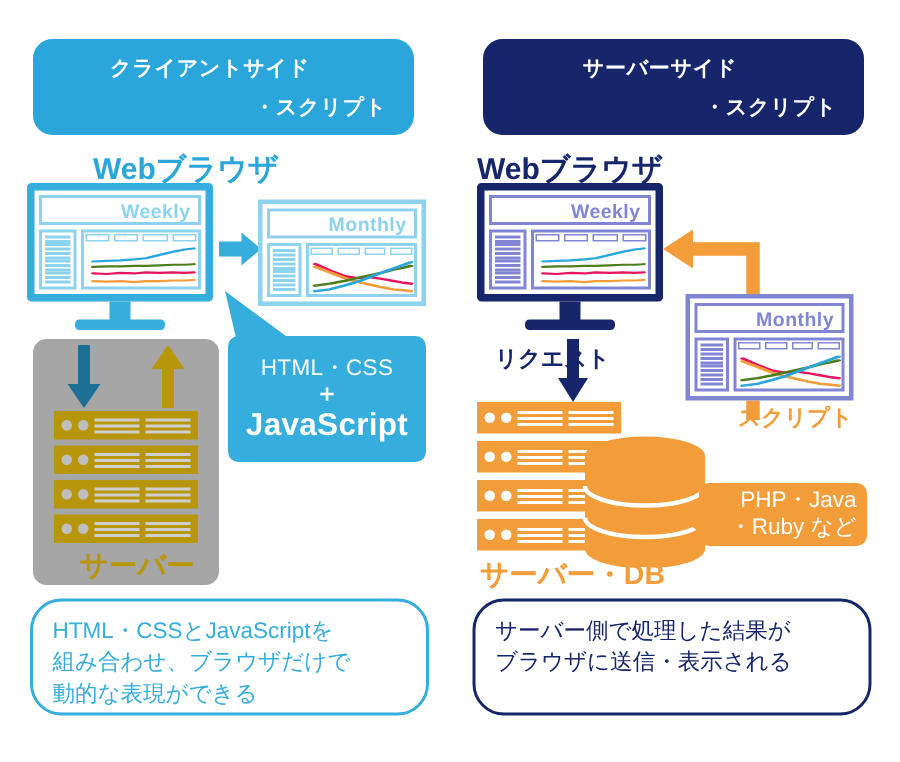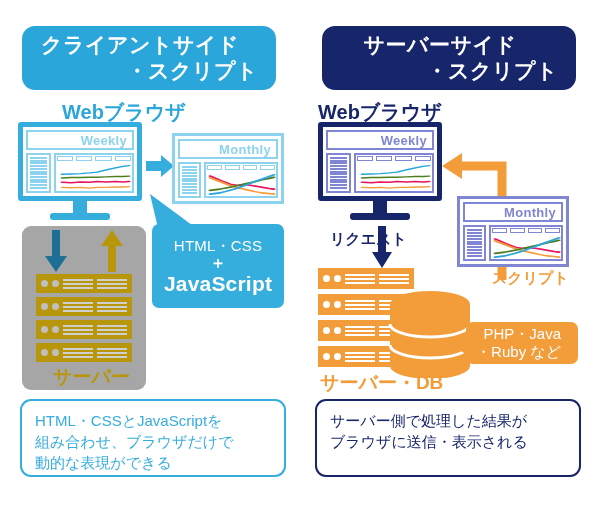--- a/index.html
+++ b/index.html
@@ -14,21 +14,21 @@
   #panel-server{left:300px;}
 
   
   .header-pill{
     position:absolute;left:22px;top:26px;width:254px;height:64px;
     border-radius:13px;box-sizing:border-box;
     display:flex;flex-direction:column;align-items:flex-end;justify-content:center;
     padding:0 18px 0 0;
   }
   .header-pill .l1,.header-pill .l2{
-    color:#fff;font-weight:bold;font-size:21px;line-height:26px;letter-spacing:.5px;
+    color:#fff;font-weight:bold;font-size:14px;line-height:26px;letter-spacing:.5px;
     white-space:nowrap;
   }
   .header-pill .l1{align-self:center;}
   #header-client{background:#2BA6DA;}
   #header-server{background:#17256B;}
   #header-server .l1{align-self:center;}
 
   
   .browser-label{
     position:absolute;font-size:20px;font-weight:bold;white-space:nowrap;
@@ -106,32 +106,32 @@
   
   .callout{position:absolute;box-sizing:border-box;border-radius:7px;color:#fff;}
   #callout-js{left:152px;top:224px;width:132px;height:84px;background:#35ADDD;
      display:flex;flex-direction:column;align-items:center;justify-content:center;}
   #callout-js .c1{font-size:15px;line-height:19px;letter-spacing:.2px;}
   #callout-js .c2{font-size:16px;line-height:16px;font-weight:bold;}
   #callout-js .c3{font-size:21px;line-height:25px;font-weight:bold;letter-spacing:.2px;}
   #callout-js-tail{position:absolute;left:150px;top:194px;}
 
   #callout-php{left:466px;top:322px;width:112px;height:42px;background:#F39C3A;
-     display:flex;flex-direction:column;align-items:flex-end;justify-content:center;padding-right:17px;}
+     display:flex;flex-direction:column;align-items:flex-end;justify-content:center;padding-right:7px;}
   #callout-php .c1,#callout-php .c2{font-size:15px;line-height:18px;white-space:nowrap;}
   #callout-php-tail{position:absolute;left:455px;top:335px;}
 
   
   .inline-label{position:absolute;font-size:15px;font-weight:bold;white-space:nowrap;}
   #label-request{left:330px;top:230px;color:#17256B;}
   #label-response{left:492px;top:269px;color:#F39C3A;}
 
   
   .caption-box{
-    position:absolute;box-sizing:border-box;border-radius:11px;background:#fff;
+    position:absolute;box-sizing:border-box;border-radius:21px;background:#fff;
     padding:9px 0 0 13px;
   }
   .caption-box div{font-size:15px;line-height:21px;white-space:nowrap;}
   #caption-client{left:20px;top:399px;width:266px;height:78px;border:2px solid #35ADDD;}
   #caption-client div{color:#35ADDD;}
   #caption-server{left:315px;top:399px;width:266px;height:78px;border:2px solid #17256B;}
   #caption-server div{color:#17256B;}
 </style>
 </head>
 <body>

